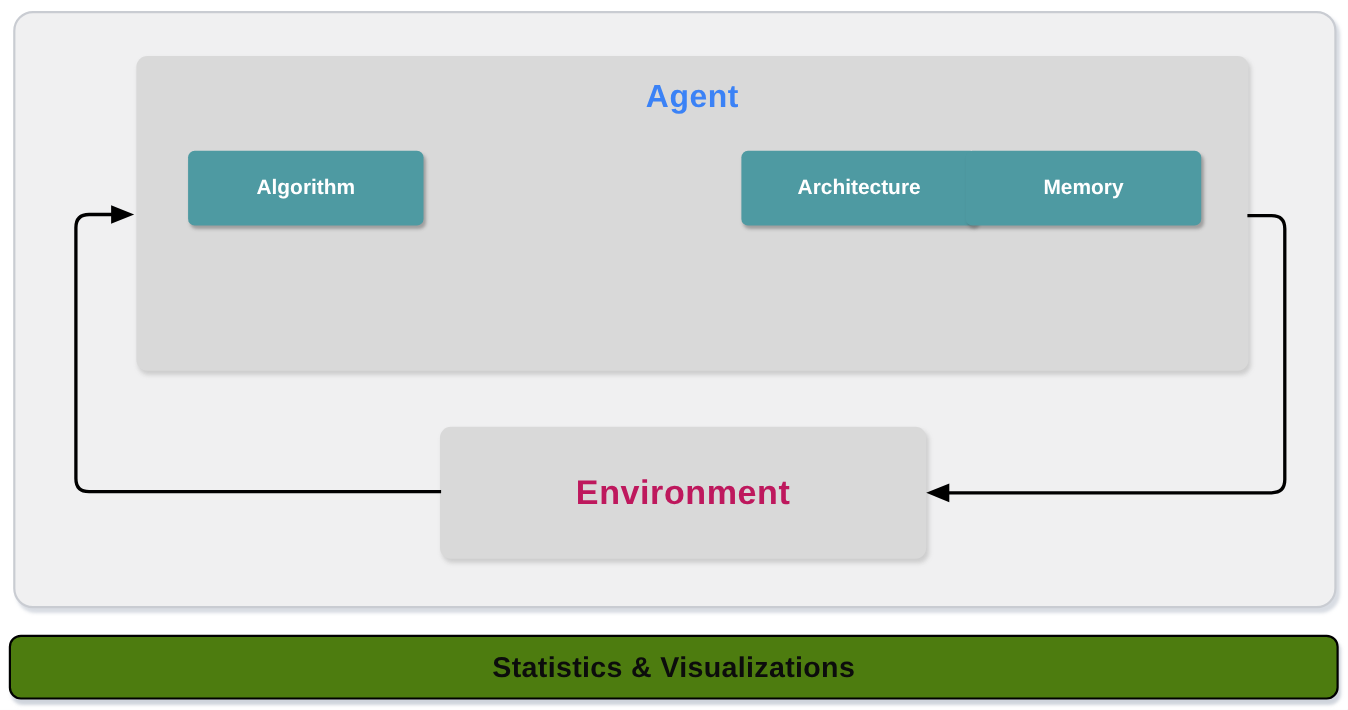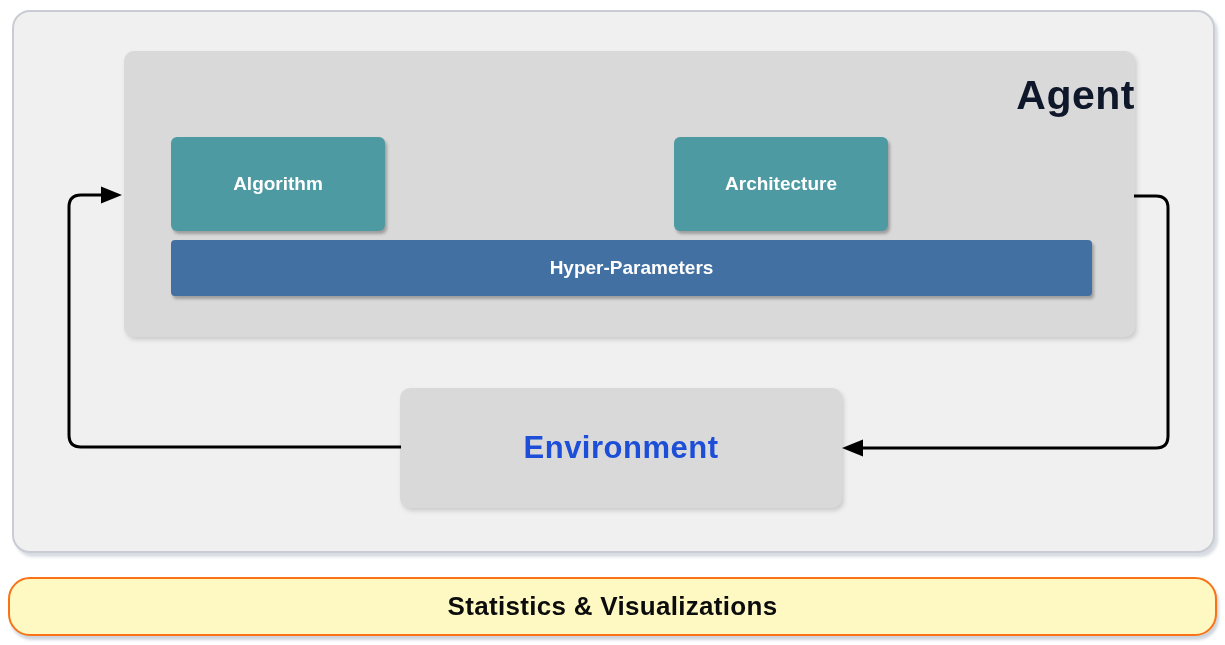--- a/index.html
+++ b/index.html
@@ -17,26 +17,26 @@
   }
 
   .agent-panel {
     position: absolute; left: 124px; top: 51px; width: 1011px; height: 286px;
     background: #d9d9d9; border-radius: 10px;
     box-shadow: 2px 3px 4px rgba(140,140,140,0.35);
   }
 
   .agent-title {
     position: absolute; left: 124px; top: 72px; width: 1011px;
-    text-align: right; font-size: 41px; font-weight: bold; color: #0f172a;
+    text-align: center; font-size: 29px; font-weight: bold; color: #3b82f6;
     letter-spacing: 0.5px;
   }
 
   .component-box {
-    position: absolute; top: 137px; height: 94px; width: 214px;
+    position: absolute; top: 137px; height: 68px; width: 214px;
     background: #4e9aa2; border-radius: 6px;
     box-shadow: 2px 3px 3px rgba(70,70,70,0.40);
     display: flex; align-items: center; justify-content: center;
     color: #ffffff; font-weight: bold; font-size: 19px; text-align: center;
   }
   .comp-1 { left: 171px; }
   .comp-2 { left: 406px; }
   .comp-3 { left: 642px; margin-left: 32px; }
   .comp-4 { left: 878px; }
 
@@ -46,26 +46,26 @@
     box-shadow: 2px 3px 3px rgba(70,70,70,0.40);
     display: flex; align-items: center; justify-content: center;
     color: #ffffff; font-weight: bold; font-size: 19px;
   }
 
   .environment-box {
     position: absolute; left: 400px; top: 388px; width: 442px; height: 120px;
     background: #d9d9d9; border-radius: 10px;
     box-shadow: 2px 3px 4px rgba(140,140,140,0.35);
     display: flex; align-items: center; justify-content: center;
-    color: #1d4ed8; font-weight: bold; font-size: 31px; letter-spacing: 0.5px;
+    color: #be185d; font-weight: bold; font-size: 31px; letter-spacing: 0.5px;
   }
 
   .stats-bar {
     position: absolute; left: 8px; top: 577px; width: 1209px; height: 59px;
-    background: #fef9c3; border: 2px solid #f97316; border-radius: 22px;
+    background: #4d7c0f; border: 2px solid #000000; border-radius: 11px;
     box-shadow: 2px 4px 3px rgba(168,177,192,0.55);
     display: flex; align-items: center; justify-content: center;
     color: #0c0c0c; font-weight: bold; font-size: 26px; letter-spacing: 0.3px;
   }
 
   .arrows-overlay {
     position: absolute; left: 0; top: 0; width: 1225px; height: 645px;
     pointer-events: none;
   }
 </style>
@@ -78,22 +78,22 @@
 
   <div class="agent-panel"></div>
 
   <div class="agent-title">Agent</div>
 
   <div class="component-box comp-1">Algorithm</div>
 
 
   <div class="component-box comp-3">Architecture</div>
 
+  <div class="component-box comp-4">Memory</div>
 
-  <div class="hyper-bar">Hyper-Parameters</div>
 
   <div class="environment-box">Environment</div>
 
   <svg class="arrows-overlay" width="1225" height="645" viewBox="0 0 1225 645" xmlns="http://www.w3.org/2000/svg" aria-hidden="true">
 
     <g>
       <path d="M 401 447 H 81 Q 69 447 69 435 V 207 Q 69 195 81 195 H 104" fill="none" stroke="#000000" stroke-width="3" stroke-linejoin="round"></path>
       <polygon points="122,195 101,186.5 101,203.5" fill="#000000"></polygon>
     </g>
 

